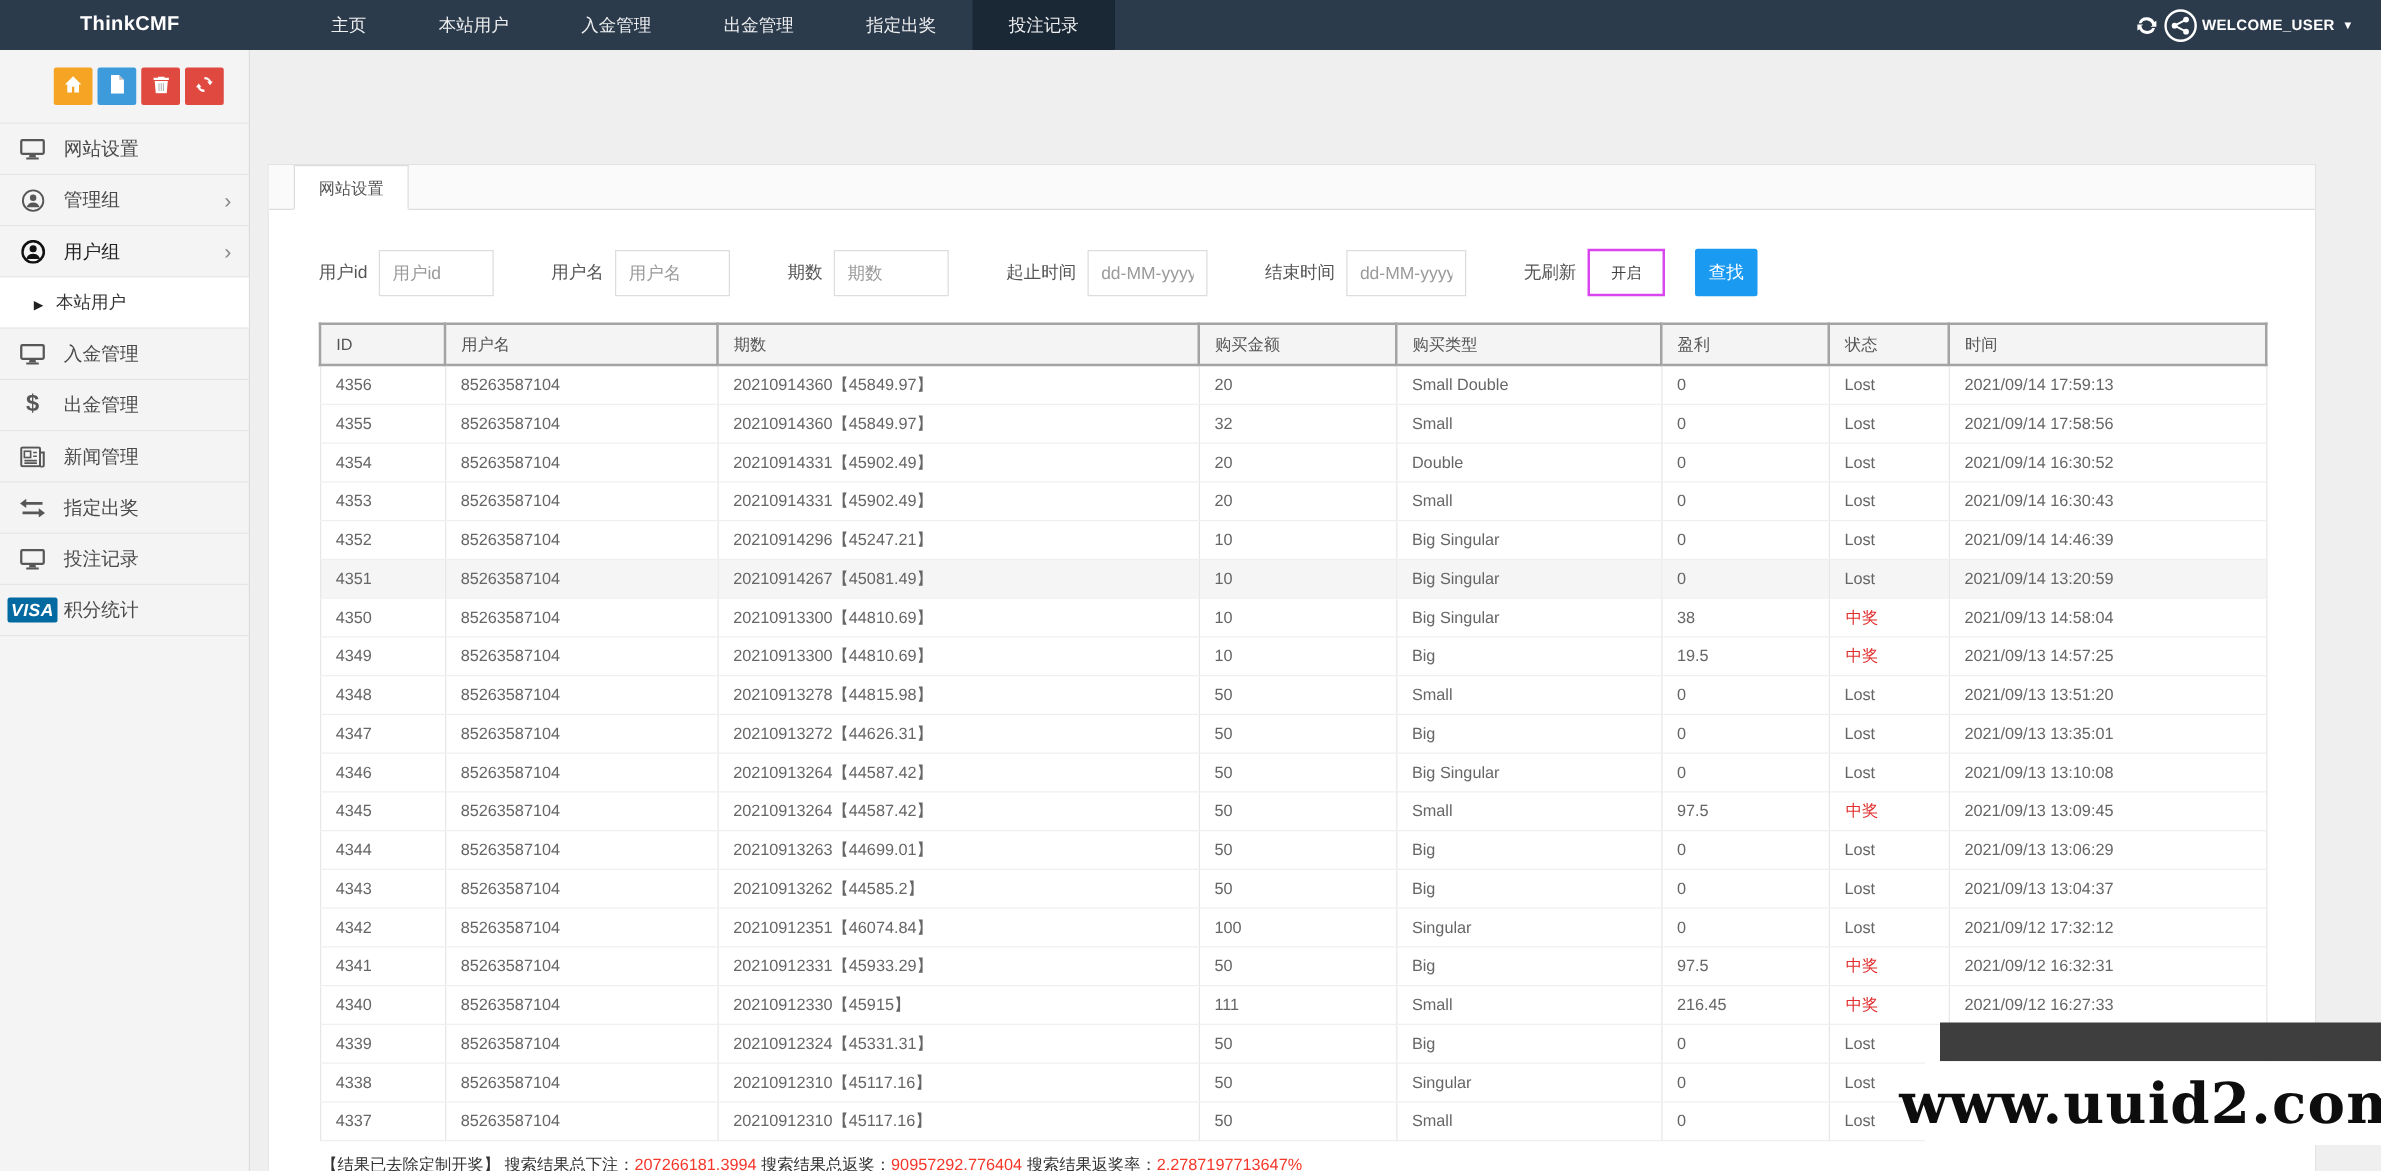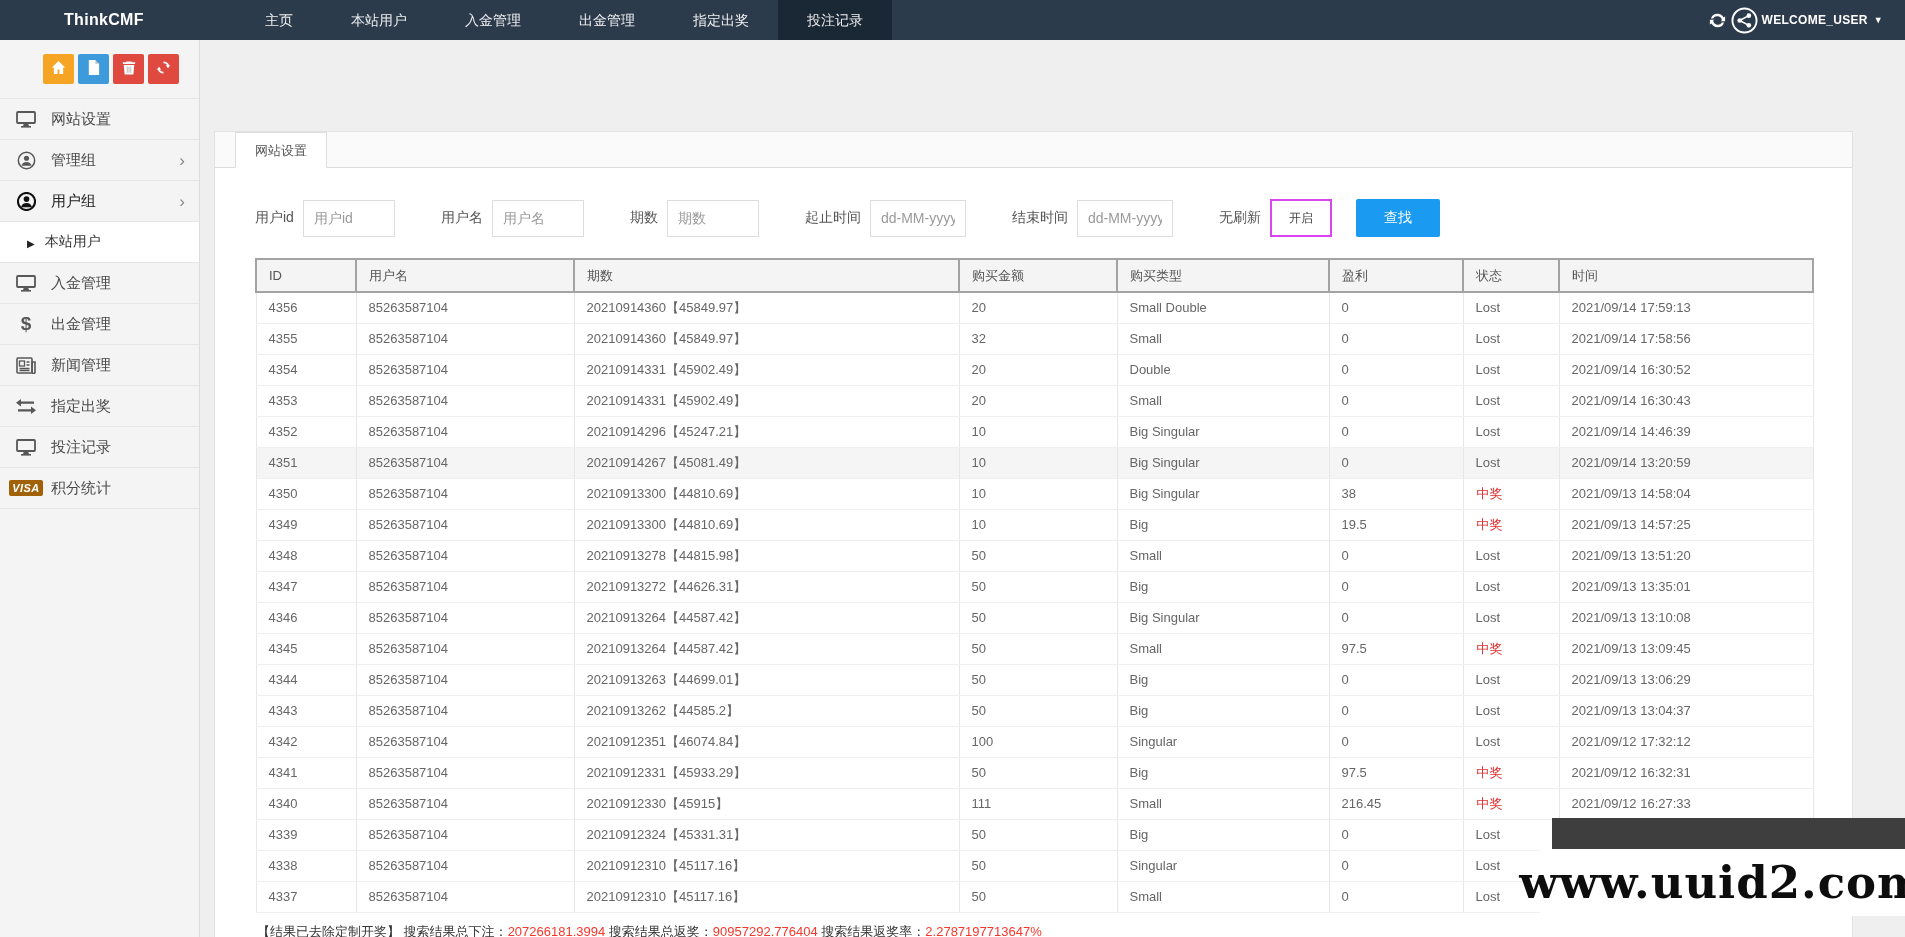--- a/index.html
+++ b/index.html
@@ -23,36 +23,36 @@
   .quick-btn { width:31px; height:30px; border:none; border-radius:2px; color:#fff; display:flex; align-items:center; justify-content:center; cursor:pointer; }
   .side-menu { border-top:1px solid #e5e5e5; }
   .side-item { height:41px; display:flex; align-items:center; padding-left:14px; border-bottom:1px solid #e5e5e5; font-size:15px; color:#4a4a4a; cursor:pointer; position:relative; }
   .side-item .s-icon { width:24px; height:20px; margin-right:13px; color:#575757; display:flex; align-items:center; justify-content:center; }
   .side-item.active { color:#222; }
   .side-item.active .s-icon { color:#111; }
   .side-item.sub { background:#fff; padding-left:27px; font-size:14px; color:#333; }
   .side-item.sub .tri { font-size:10px; color:#222; margin-right:10px; }
   .chev { position:absolute; right:14px; font-size:17px; color:#888; line-height:1; }
   .dollar-glyph { font-size:19px; font-weight:bold; color:#575757; }
-  .visa-badge { background:#a16207; color:#fff; font-size:11px; font-style:italic; font-weight:bold; padding:2px 3px; border-radius:2px; letter-spacing:.4px; }
+  .visa-badge { background:#0369a1; color:#fff; font-size:14px; font-style:italic; font-weight:bold; padding:2px 3px; border-radius:2px; letter-spacing:.4px; }
 
   
   .panel { position:absolute; left:214px; top:131px; width:1639px; bottom:0; background:#fff; border:1px solid #e2e2e2; border-bottom:none; }
   .tab-bar { height:36px; background:#fafafa; border-bottom:1px solid #ddd; }
   .tab { display:inline-block; margin-left:20px; height:36px; line-height:35px; padding:0 19px; background:#fff; border:1px solid #ddd; border-bottom:1px solid #fff; position:relative; top:0px; font-size:13px; color:#555; cursor:pointer; }
 
   
   .filter-row { display:flex; align-items:center; margin:31px 40px 0 40px; font-size:14px; color:#555; }
   .f-group { display:flex; align-items:center; margin-right:46px; }
   .f-group label { margin-right:9px; white-space:nowrap; }
   .f-group input { width:92px; height:37px; border:1px solid #ddd; padding:0 10px; font-size:14px; color:#333; outline:none; }
   .f-group input.date { width:96px; }
   .f-group input::placeholder { color:#9a9a9a; }
   .toggle-btn { height:38px; padding:0 17px; background:#fff; border:2px solid #d946ef; font-size:12px; color:#404040; cursor:pointer; }
-  .search-btn { height:38px; width:84px; margin-left:24px; background:#1b9af2; color:#fff; border:none; border-radius:2px; font-size:14px; cursor:pointer; }
+  .search-btn { height:38px; width:50px; margin-left:24px; background:#1b9af2; color:#fff; border:none; border-radius:2px; font-size:14px; cursor:pointer; }
 
   
   .bet-table { margin:21px 40px 0 40px; width:1559px; border-collapse:collapse; table-layout:fixed; font-size:13px; }
   .bet-table th { background:#f4f4f4; height:33px; text-align:left; padding-left:12px; font-weight:normal; color:#555; border:2px solid #a3a3a3; }
   .bet-table td { height:31px; padding-left:12px; color:#666; border-left:1px solid #e7e7e7; border-right:1px solid #e7e7e7; border-bottom:1px solid #efefef; white-space:nowrap; overflow:hidden; }
   .bet-table tr.hl td { background:#f5f5f5; }
   .bet-table td.win { color:#e02d2d;padding-left:13px; }
   .bet-table { border-bottom:1px solid #e7e7e7; }
 
   

